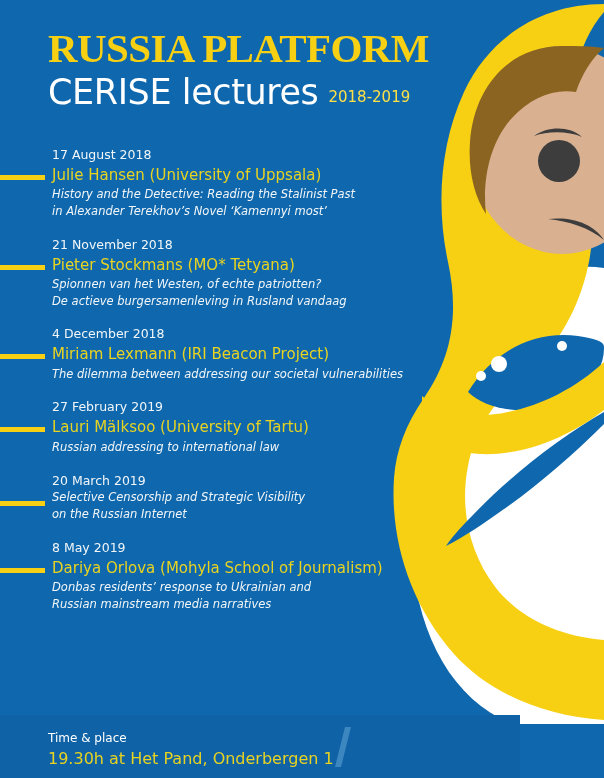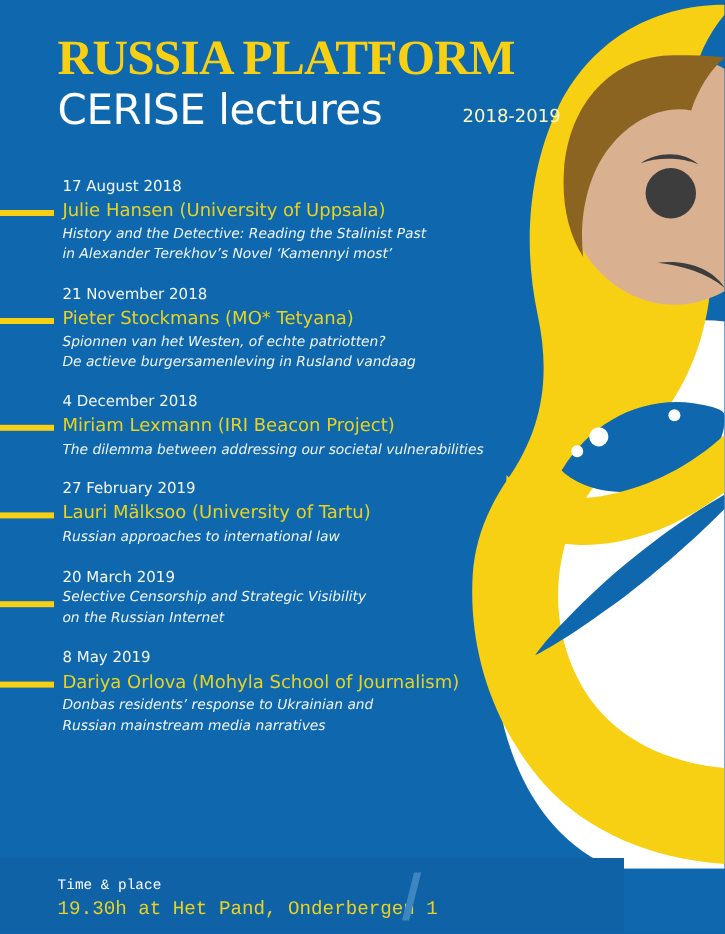--- a/index.html
+++ b/index.html
@@ -40,36 +40,35 @@
     letter-spacing: -0.6px;
     color: #f8d013;
     line-height: 1.0;
     margin: 0;
     white-space: nowrap;
   }
   .title-row {
     display: flex;
     align-items: flex-end;
     margin-top: 6px;
-    gap: 40px;
   }
   .title-sub {
     font-family: "DejaVu Sans", "Liberation Sans", sans-serif;
     font-weight: normal;
     font-size: 35px;
     letter-spacing: -0.4px;
     color: #ffffff;
     line-height: 1.0;
     white-space: nowrap;
   }
   .title-years {
     font-family: "DejaVu Sans", "Liberation Sans", sans-serif;
     font-size: 15px;
-    color: #fef9c3;
-    margin-left: 27px;
+    color: #fde047;
+    margin-left: 10px;
     padding-bottom: 4px;
     white-space: nowrap;
   }
 
   
   #lectures {
     position: absolute;
     left: 0;
     top: 147px;
     width: 400px;
@@ -112,21 +111,20 @@
   #footer {
     position: absolute;
     left: 0;
     bottom: 0;
     width: 520px;
     height: 63px;
     background: #0f62a6;
     z-index: 6;
     display: flex;
     align-items: center;
-    font-family: Liberation Mono, monospace;
   }
   .foot-block { position: absolute; }
   #foot-left  { left: 48px; top: 14px; }
   #foot-right { left: 372px; top: 14px; }
   .foot-label {
     font-size: 12px;
     color: #ffffff;
     line-height: 1.5;
     white-space: nowrap;
   }
@@ -244,21 +242,21 @@
       <div class="lec-dash"></div>
       <div class="lec-date">4 December 2018</div>
       <div class="lec-speaker">Miriam Lexmann (IRI Beacon Project)</div>
       <div class="lec-topic">The dilemma between addressing our societal vulnerabilities</div>
     </div>
 
     <div class="lecture">
       <div class="lec-dash"></div>
       <div class="lec-date">27 February 2019</div>
       <div class="lec-speaker">Lauri Mälksoo (University of Tartu)</div>
-      <div class="lec-topic">Russian approaches to international law</div>
+      <div class="lec-topic">Russian addressing to international law</div>
     </div>
 
     <div class="lecture">
       <div class="lec-dash"></div>
       <div class="lec-date">20 March 2019</div>
       <div class="lec-topic">Selective Censorship and Strategic Visibility</div>
       <div class="lec-topic">on the Russian Internet</div>
     </div>
 
     <div class="lecture">

